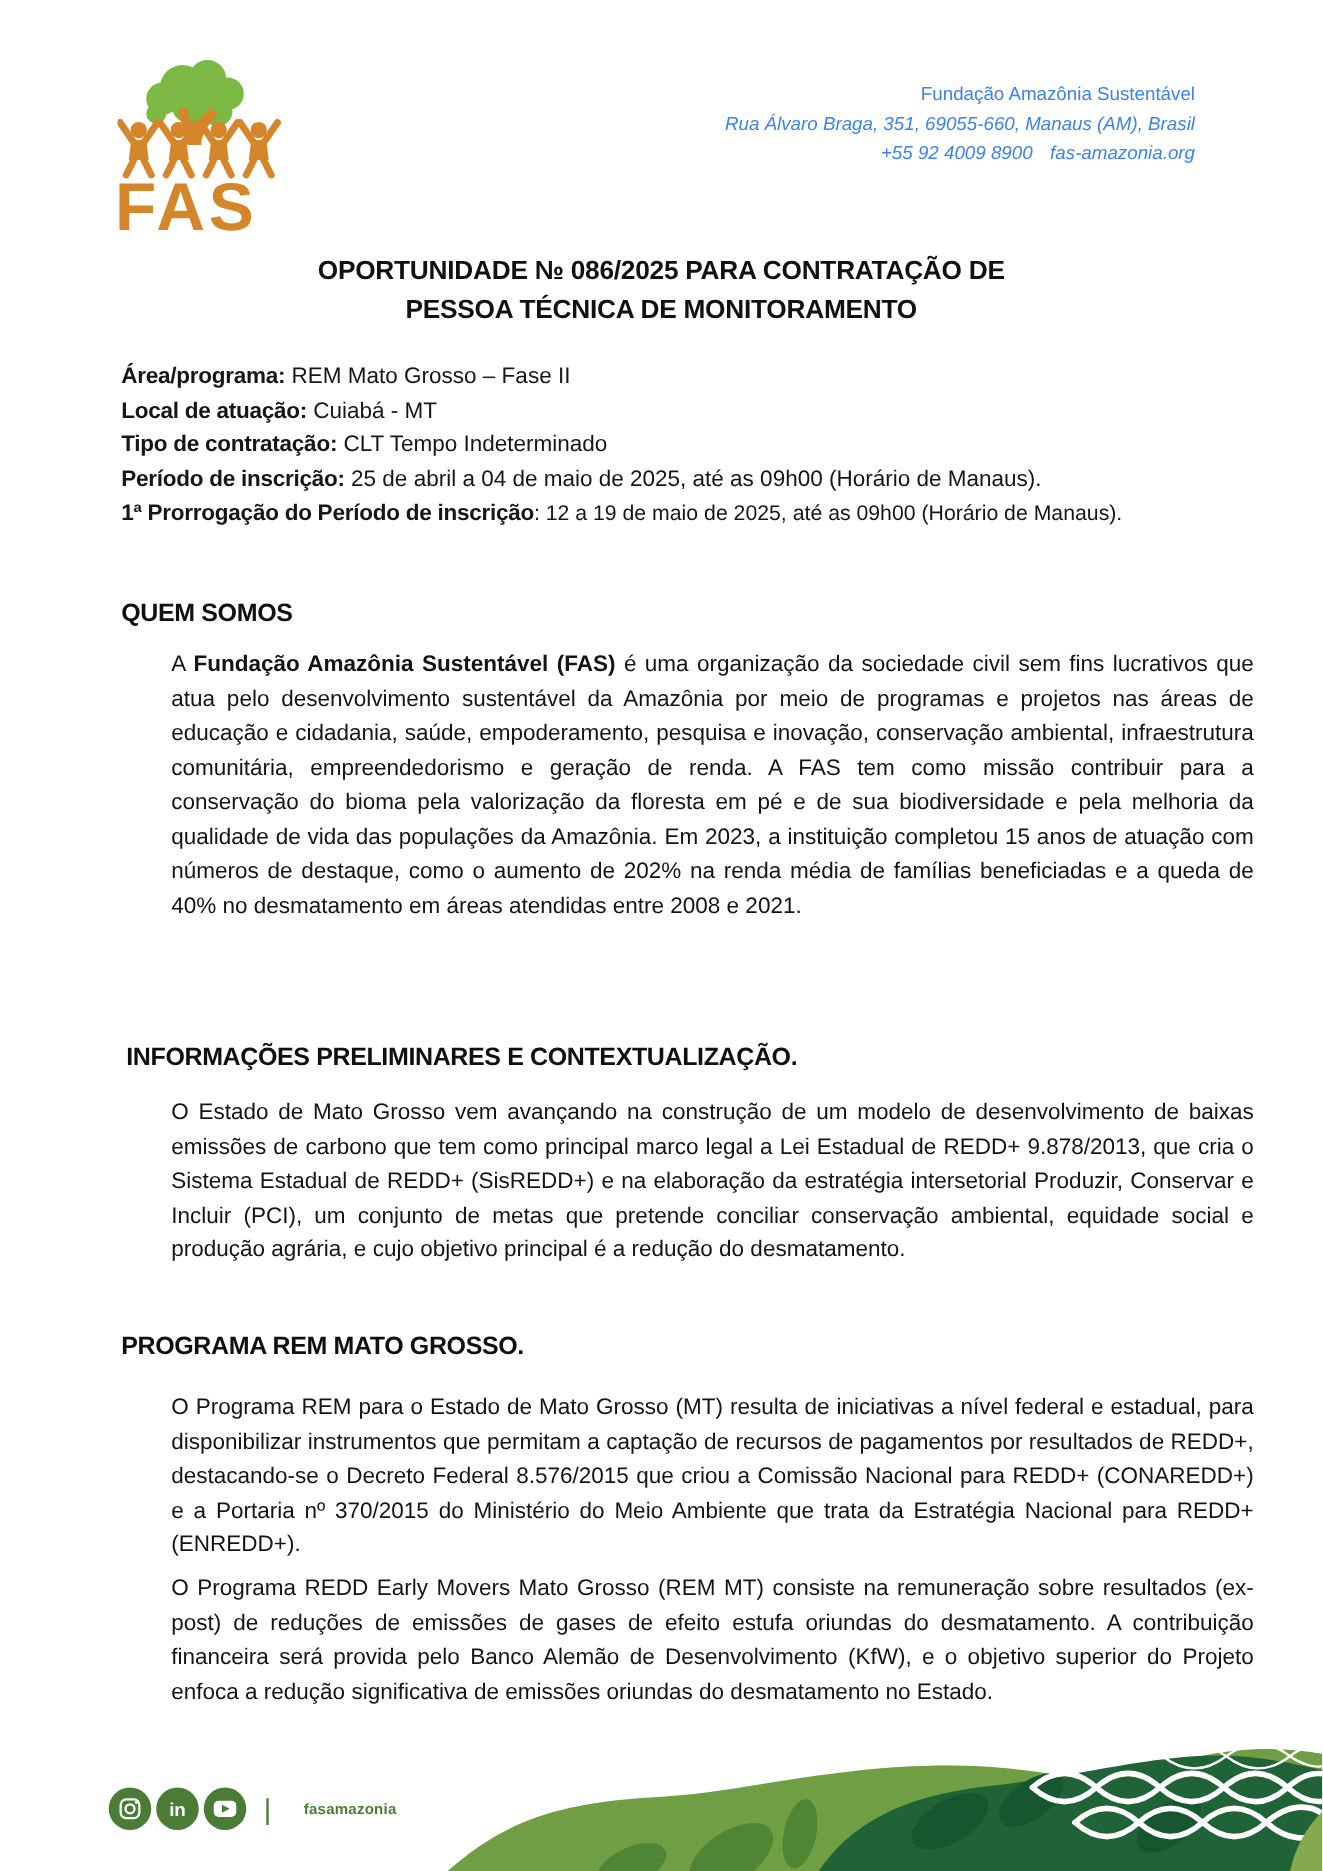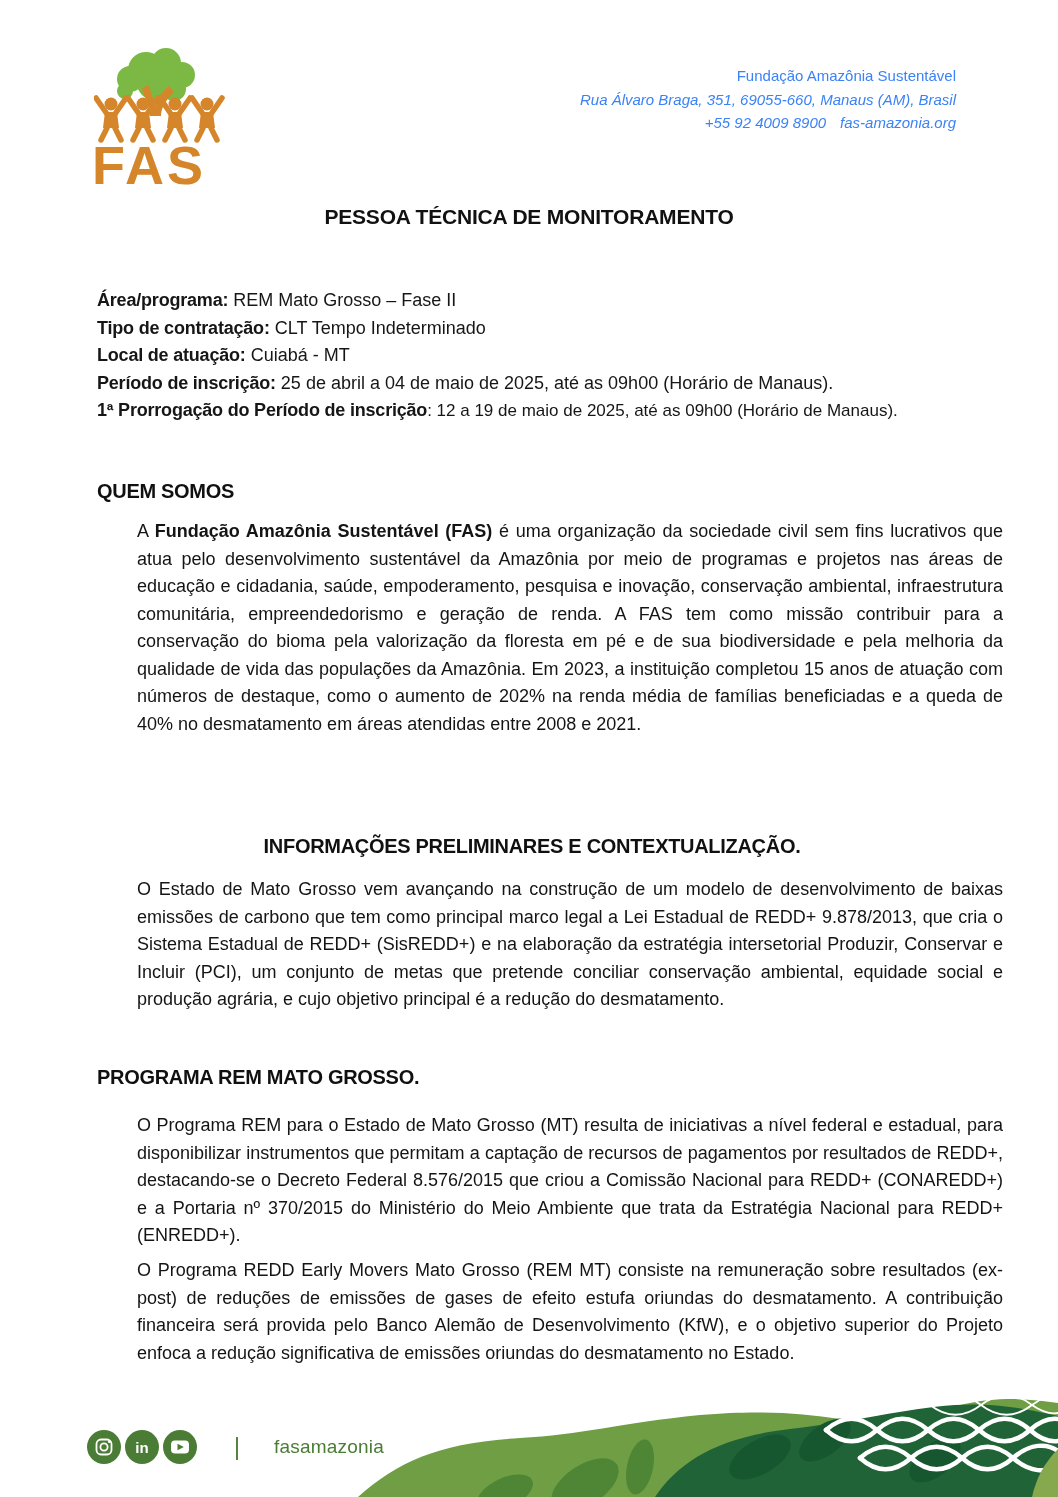--- a/index.html
+++ b/index.html
@@ -23,23 +23,23 @@
   .info-row b { letter-spacing:-0.2px; }
   .info-row .val-small { font-size:17px; }
 
   
   .sec-heading { left:97px; width:866px; font-size:20px; font-weight:bold; letter-spacing:-0.3px; color:#101010; }
   .para { left:97px; width:866px; font-size:18px; line-height:27.5px; text-align:justify; color:#141414;margin-left:40px; }
   .motto { left:97px; width:866px; font-size:18.5px; font-weight:bold; font-style:italic; color:#111; }
 
   
   .footer-art { left:0; bottom:0; width:1058px; height:112px; }
-  .social-bar { left:86px; top:1429px; display:flex; align-items:center;gap:23px; }
+  .social-bar { left:86px; top:1429px; display:flex; align-items:center; }
   .social-divider { color:#4a7c35; font-size:23px; font-weight:400; margin:0 11px 0 12px; line-height:36px; }
-  .social-handle { color:#4a7c35; font-size:19px; font-weight:normal; letter-spacing:0.2px; }
+  .social-handle { color:#4a7c35; font-size:12px; font-weight:bold; letter-spacing:0.2px;margin-left:15px; }
 </style>
 </head>
 <body>
 
 <div class="page">
 
   <svg class="abs" style="left:94px; top:48px;" width="132" height="142" viewBox="0 0 132 142" aria-label="FAS logo">
     <g>
       <g fill="#7cb944">
         <circle cx="52" cy="22" r="18"></circle>
@@ -87,47 +87,48 @@
 
   <div class="abs contact">
     <div class="org">Fundação Amazônia Sustentável</div>
     <div class="it">Rua Álvaro Braga, 351, 69055-660, Manaus (AM), Brasil</div>
     <div class="it">
       <span>+55 92 4009 8900</span><span class="gap"></span><span>fas-amazonia.org</span>
     </div>
   </div>
 
   <div class="abs doc-title">
+    <div>OPORTUNIDADE № 086/2025 PARA CONTRATAÇÃO DE</div>
     <div>PESSOA TÉCNICA DE MONITORAMENTO</div>
   </div>
 
   <div class="abs info-block">
     <div class="info-row">
       <b>Área/programa:</b><span> REM Mato Grosso – Fase II</span>
     </div>
     <div class="info-row">
-      <b>Tipo de contratação:</b><span> CLT Tempo Indeterminado</span>
+      <b>Local de atuação:</b><span> Cuiabá - MT</span>
     </div>
     <div class="info-row">
-      <b>Local de atuação:</b><span> Cuiabá - MT</span>
+      <b>Tipo de contratação:</b><span> CLT Tempo Indeterminado</span>
     </div>
     <div class="info-row">
       <b>Período de inscrição:</b><span> 25 de abril a 04 de maio de 2025, até as 09h00 (Horário de Manaus).</span>
     </div>
     <div class="info-row">
       <b>1ª Prorrogação do Período de inscrição</b><span class="val-small">: 12 a 19 de maio de 2025, até as 09h00 (Horário de Manaus).</span>
     </div>
   </div>
 
   <h2 class="abs sec-heading" style="top:480px;">QUEM SOMOS</h2>
 
   <p class="abs para" style="top:518px;"><span>A </span><b>Fundação Amazônia Sustentável (FAS)</b><span> é uma organização da sociedade civil sem fins lucrativos que atua pelo desenvolvimento sustentável da Amazônia por meio de programas e projetos nas áreas de educação e cidadania, saúde, empoderamento, pesquisa e inovação, conservação ambiental, infraestrutura comunitária, empreendedorismo e geração de renda. A FAS tem como missão contribuir para a conservação do bioma pela valorização da floresta em pé e de sua biodiversidade e pela melhoria da qualidade de vida das populações da Amazônia. Em 2023, a instituição completou 15 anos de atuação com números de destaque, como o aumento de 202% na renda média de famílias beneficiadas e a queda de 40% no desmatamento em áreas atendidas entre 2008 e 2021.</span></p>
 
 
-  <h2 class="abs sec-heading" style="top:835px; padding-left:4px;text-align:center;">INFORMAÇÕES PRELIMINARES E CONTEXTUALIZAÇÃO.</h2>
+  <h2 class="abs sec-heading" style="top:835px; padding-left:4px;">INFORMAÇÕES PRELIMINARES E CONTEXTUALIZAÇÃO.</h2>
 
   <p class="abs para" style="top:876px;">O Estado de Mato Grosso vem avançando na construção de um modelo de desenvolvimento de baixas emissões de carbono que tem como principal marco legal a Lei Estadual de REDD+ 9.878/2013, que cria o Sistema Estadual de REDD+ (SisREDD+) e na elaboração da estratégia intersetorial Produzir, Conservar e Incluir (PCI), um conjunto de metas que pretende conciliar conservação ambiental, equidade social e produção agrária, e cujo objetivo principal é a redução do desmatamento.</p>
 
   <h2 class="abs sec-heading" style="top:1066px;">PROGRAMA REM MATO GROSSO.</h2>
 
   <p class="abs para" style="top:1112px;">O Programa REM para o Estado de Mato Grosso (MT) resulta de iniciativas a nível federal e estadual, para disponibilizar instrumentos que permitam a captação de recursos de pagamentos por resultados de REDD+, destacando-se o Decreto Federal 8.576/2015 que criou a Comissão Nacional para REDD+ (CONAREDD+) e a Portaria nº 370/2015 do Ministério do Meio Ambiente que trata da Estratégia Nacional para REDD+ (ENREDD+).</p>
 
   <p class="abs para" style="top:1257px;">O Programa REDD Early Movers Mato Grosso (REM MT) consiste na remuneração sobre resultados (ex-post) de reduções de emissões de gases de efeito estufa oriundas do desmatamento. A contribuição financeira será provida pelo Banco Alemão de Desenvolvimento (KfW), e o objetivo superior do Projeto enfoca a redução significativa de emissões oriundas do desmatamento no Estado.</p>
 
   <svg class="abs footer-art" viewBox="0 0 1058 112" preserveAspectRatio="none">

